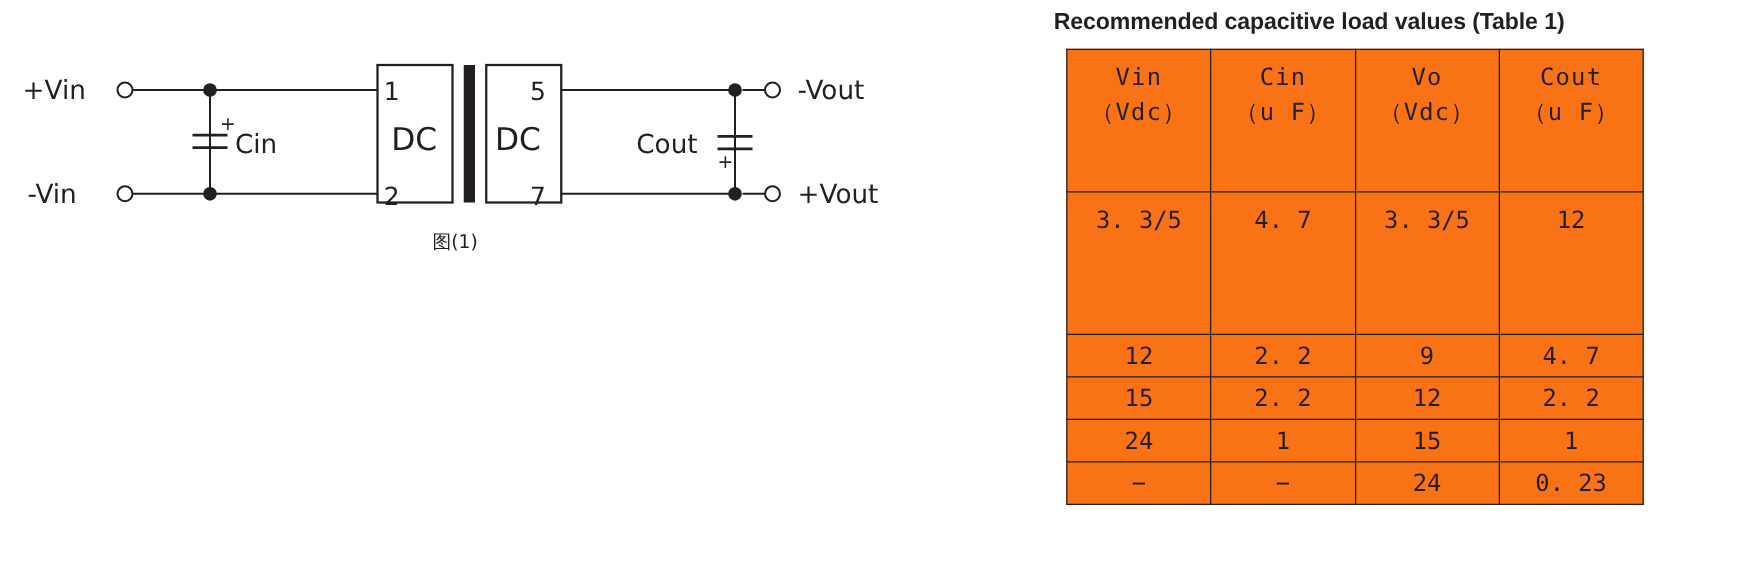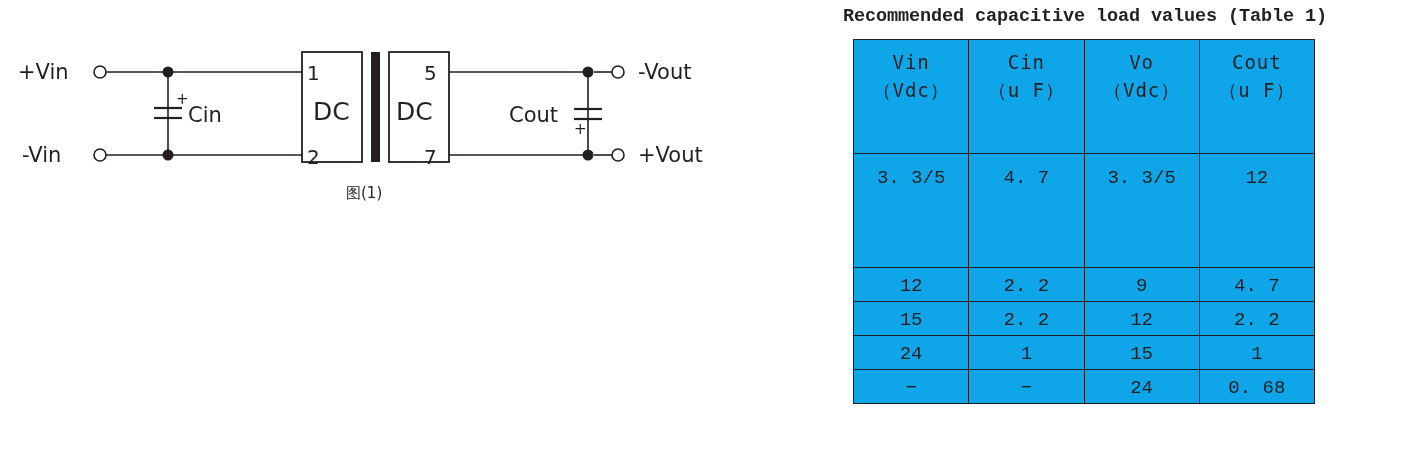--- a/index.html
+++ b/index.html
@@ -79,37 +79,37 @@
   }
 
   
   #table-panel {
     position: absolute;
     left: 843px;
     top: 0;
     width: 500px;
   }
   #table-title {
-    font-family: Liberation Mono, monospace;
+    font-family: Liberation Sans, sans-serif;
     font-weight: bold;
     font-size: 18.5px;
     color: #231f20;
     line-height: 1;
     padding-top: 8px;
     white-space: nowrap;
     letter-spacing: -0.1px;
   }
   #load-table {
     position: absolute;
     left: 10px;
     top: 39px;
     border-collapse: collapse;
     table-layout: fixed;
     width: 461px;
-    background: #0ea5e9;
+    background: #f97316;
   }
   #load-table col {
     width: 115.25px;
   }
   #load-table td {
     border: 1.4px solid #231f20;
     text-align: center;
     vertical-align: middle;
     font-family: "DejaVu Sans Mono", monospace;
     font-size: 19px;
@@ -129,21 +129,20 @@
   #load-table tr.row-tall td {
     height: 102px;
     vertical-align: top;
     padding-top: 11px;
   }
   #load-table tr.row-std td {
     height: 33px;
   }
   .cellv {
     display: inline-block;
-    font-family: Liberation Mono, monospace;
   }
 </style>
 </head>
 <body>
 
 <div id="circuit-diagram">
   <svg width="760" height="210" viewBox="0 0 760 210" xmlns="http://www.w3.org/2000/svg">
 
     <text class="ckt-label" x="18" y="67">+Vin</text>
     <text class="ckt-label" x="22" y="150">-Vin</text>
@@ -254,17 +253,17 @@
         <td><span class="cellv">24</span></td>
         <td><span class="cellv">1</span></td>
         <td><span class="cellv">15</span></td>
         <td><span class="cellv">1</span></td>
       </tr>
 
       <tr class="row-std">
         <td><span class="cellv">−</span></td>
         <td><span class="cellv">−</span></td>
         <td><span class="cellv">24</span></td>
-        <td><span class="cellv">0. 68</span></td>
+        <td><span class="cellv">0. 23</span></td>
       </tr>
     </tbody>
   </table>
 </div>
 
 </body></html>

